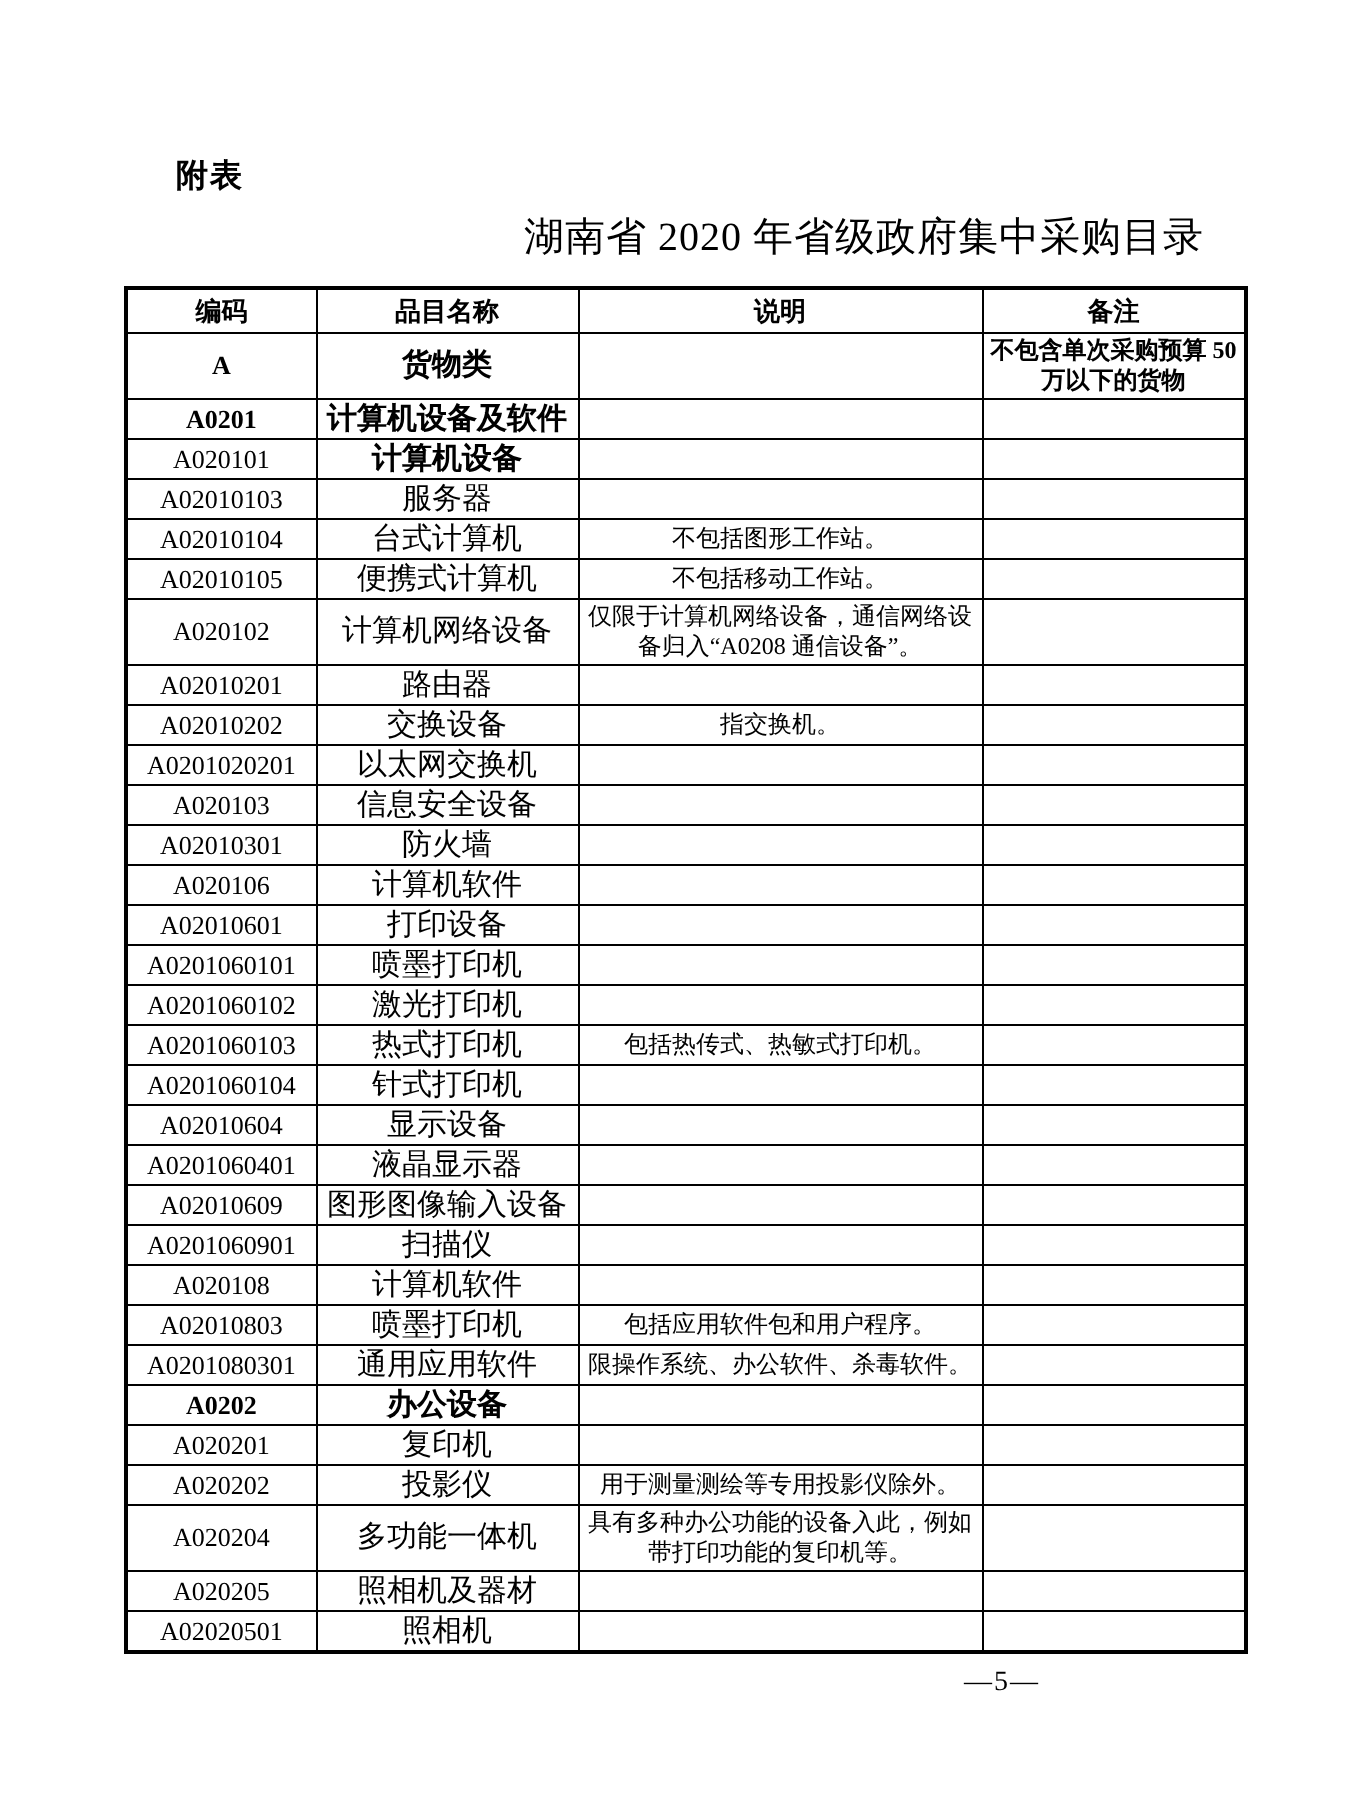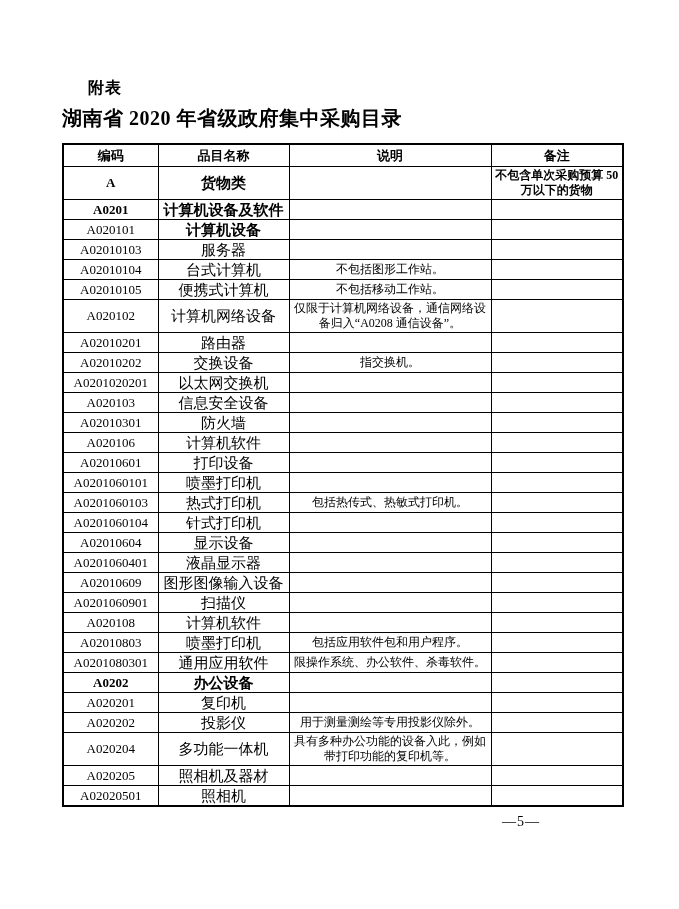--- a/index.html
+++ b/index.html
@@ -11,33 +11,33 @@
     width: 679px;
     height: 909px;
     font-family: "Liberation Serif", "DejaVu Serif", serif;
     color: #000000;
     overflow: hidden;
   }
   .page {
     box-sizing: border-box;
     width: 679px;
     height: 909px;
-    padding: 78px 57px 0 62px;
+    padding: 78px 77px 0 62px;
     position: relative;
   }
   .appendix {
     font-size: 16px;
     font-weight: bold;
     margin: 0 0 6px 26px;
     letter-spacing: 1px;
   }
   .title {
     font-size: 20px;
-    font-weight: bold;
-    text-align: left;
+    font-weight: normal;
+    text-align: right;
     margin: 4px 0 11px 0;
     letter-spacing: 0.5px;
   }
   table.catalog {
     width: 560px;
     table-layout: fixed;
     border-collapse: collapse;
     border: 2px solid #000000;
   }
   .catalog th,
@@ -191,20 +191,26 @@
           <td class="col-desc"></td>
           <td class="col-remark"></td>
         </tr>
         <tr>
           <td class="col-code">A0201060101</td>
           <td class="col-name">喷墨打印机</td>
           <td class="col-desc"></td>
           <td class="col-remark"></td>
         </tr>
         <tr>
+          <td class="col-code">A0201060102</td>
+          <td class="col-name">激光打印机</td>
+          <td class="col-desc"></td>
+          <td class="col-remark"></td>
+        </tr>
+        <tr>
           <td class="col-code">A0201060103</td>
           <td class="col-name">热式打印机</td>
           <td class="col-desc">包括热传式、热敏式打印机。</td>
           <td class="col-remark"></td>
         </tr>
         <tr>
           <td class="col-code">A0201060104</td>
           <td class="col-name">针式打印机</td>
           <td class="col-desc"></td>
           <td class="col-remark"></td>

